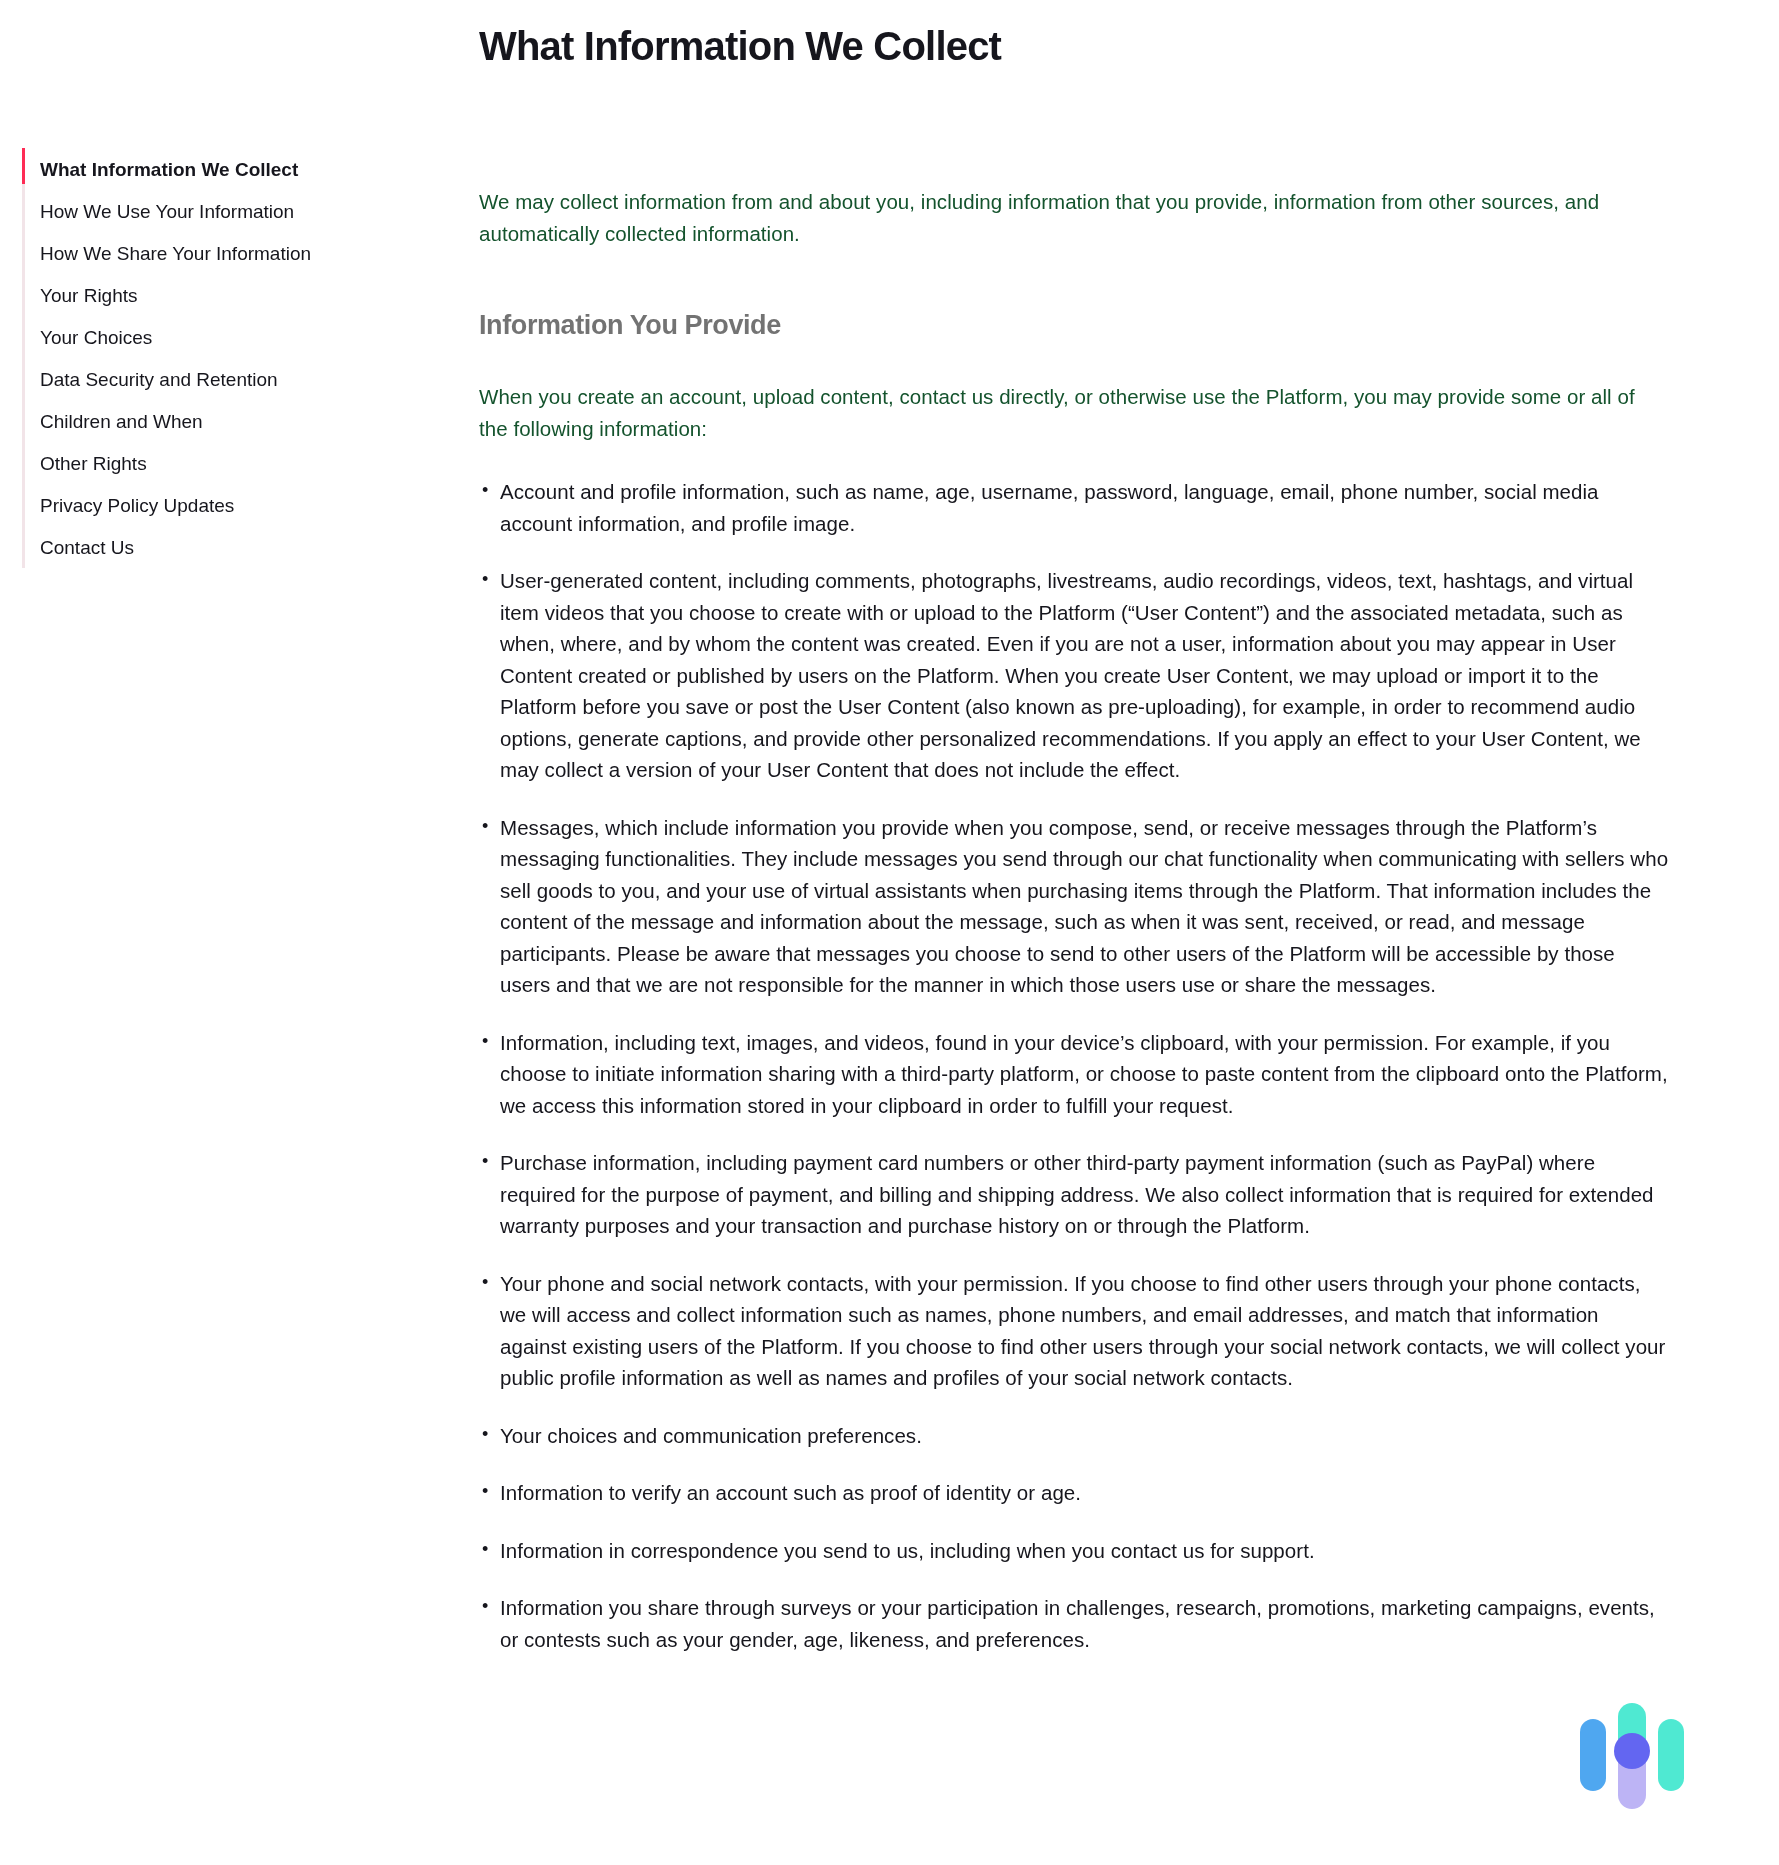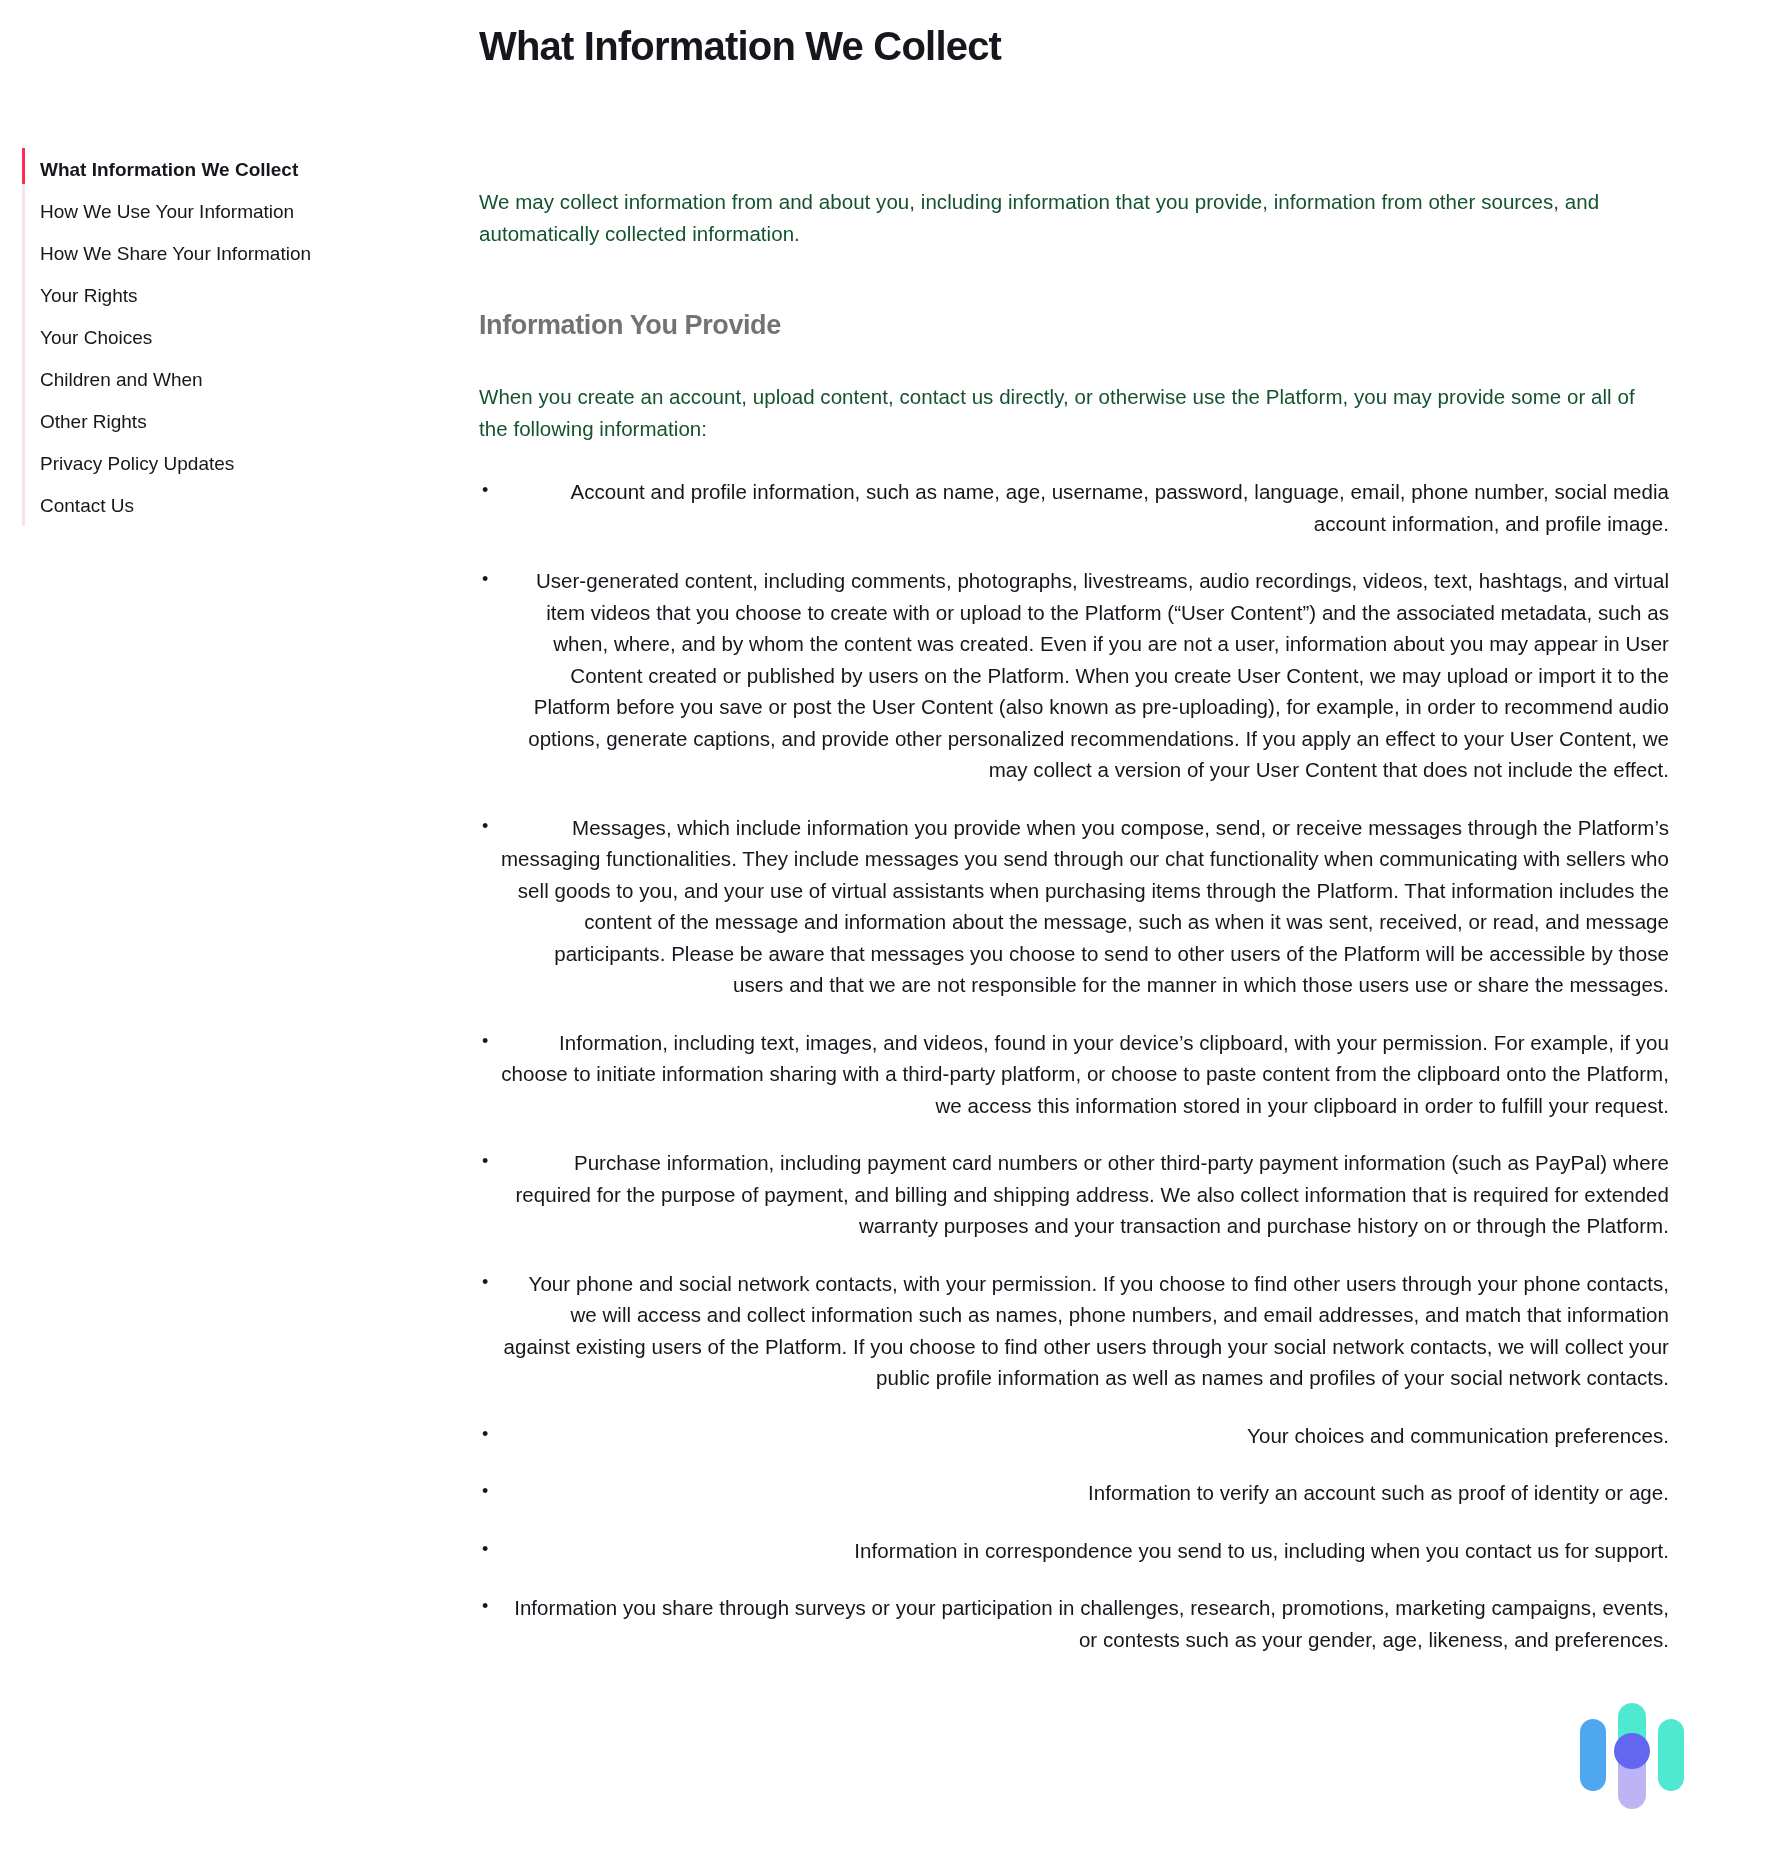--- a/index.html
+++ b/index.html
@@ -91,21 +91,20 @@
     line-height: 1.2;
     font-weight: 700;
     letter-spacing: -0.4px;
     color: #737373;
   }
 
   ul.bullets {
     list-style: none;
     margin: 32px 0 0 0;
     padding: 0;
-    text-align: right;
   }
   ul.bullets > li {
     position: relative;
     padding-left: 21px;
     margin-bottom: 26px;
     font-size: 20.5px;
     line-height: 31.5px;
     color: #16161d;
     letter-spacing: 0.05px;
   }
@@ -143,20 +142,23 @@
       <span>How We Use Your Information</span>
     </li>
     <li class="toc-item">
       <span>How We Share Your Information</span>
     </li>
     <li class="toc-item">
       <span>Your Rights</span>
     </li>
     <li class="toc-item">
       <span>Your Choices</span>
+    </li>
+    <li class="toc-item">
+      <span>Data Security and Retention</span>
     </li>
     <li class="toc-item">
       <span>Children and When</span>
     </li>
     <li class="toc-item">
       <span>Other Rights</span>
     </li>
     <li class="toc-item">
       <span>Privacy Policy Updates</span>
     </li>

